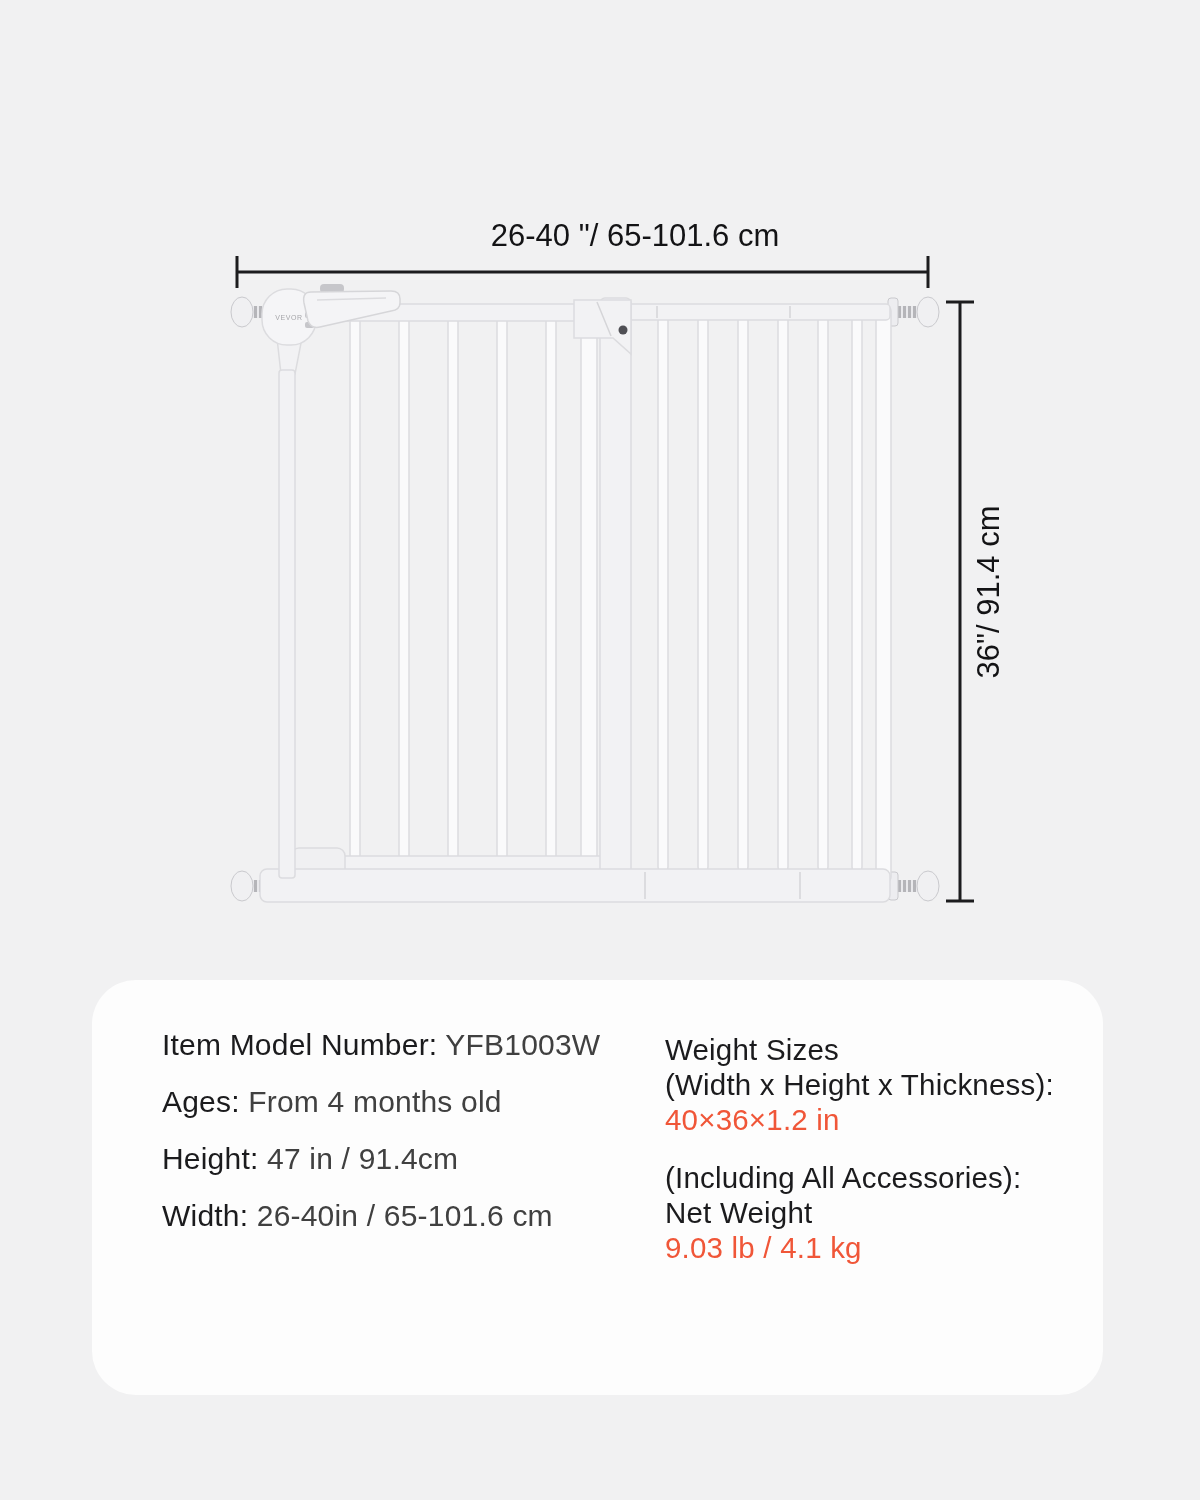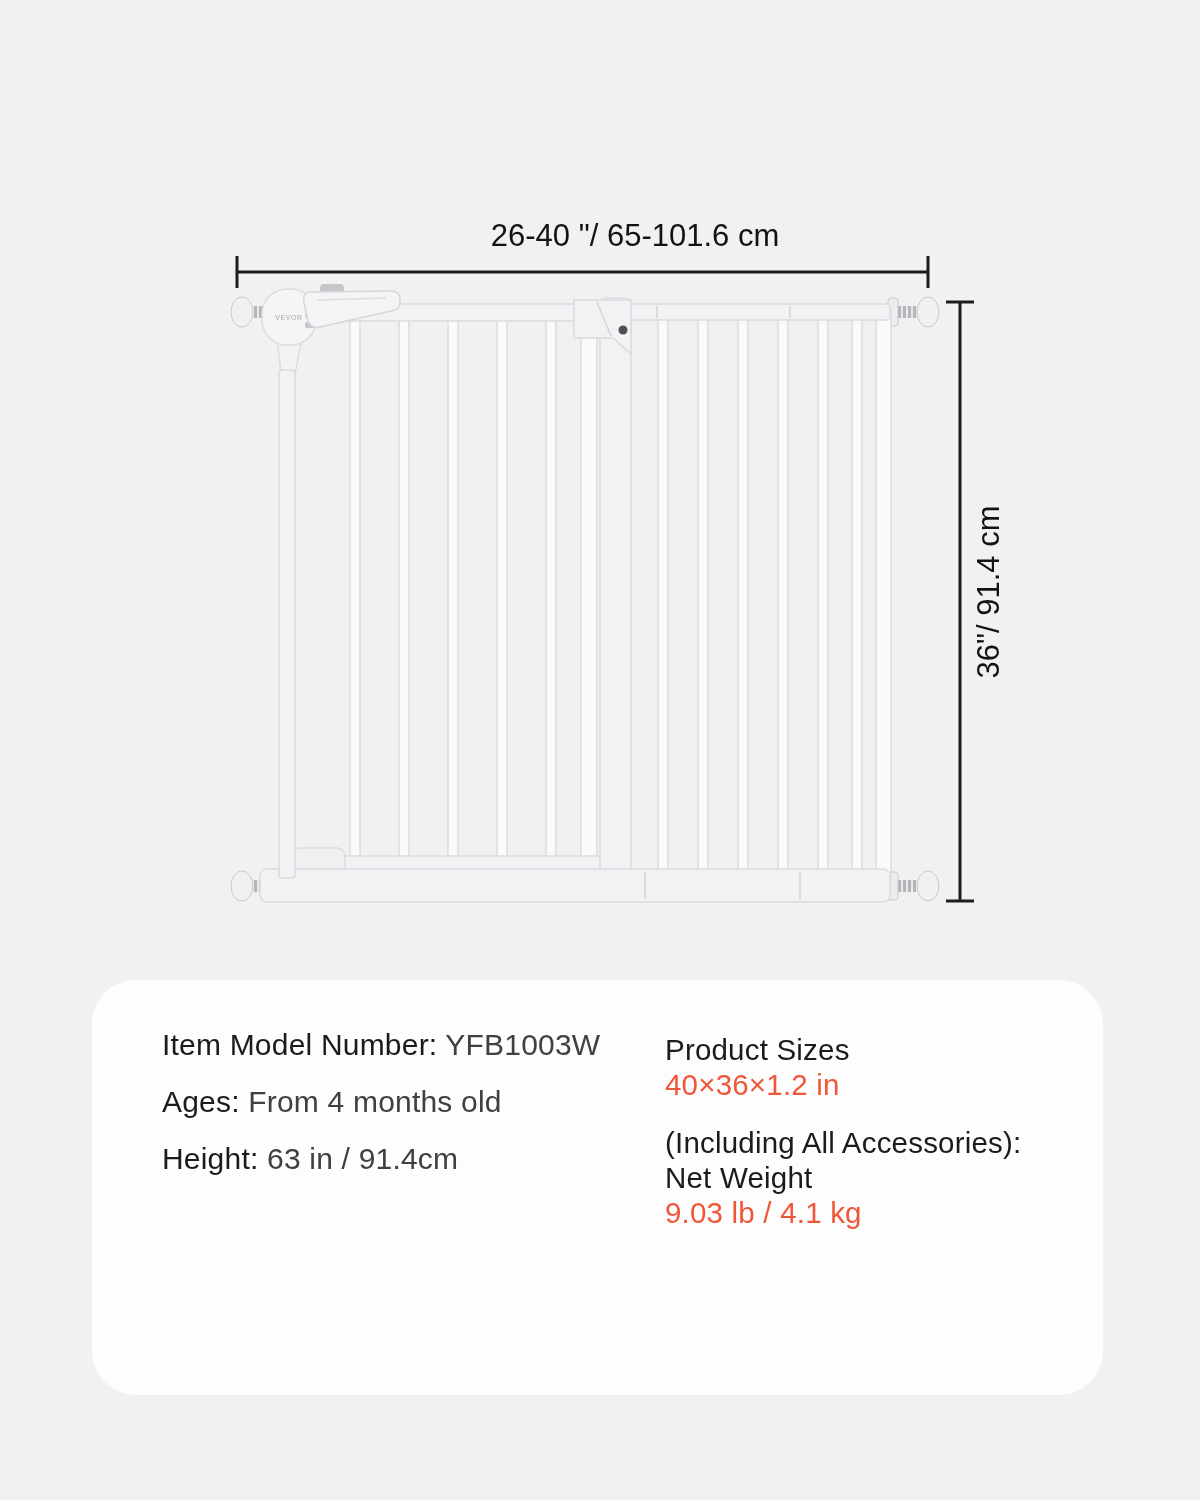--- a/index.html
+++ b/index.html
@@ -126,26 +126,28 @@
       <text x="635" y="246" font-size="31" fill="#131315" text-anchor="middle">26-40 "/ 65-101.6 cm</text>
       <text transform="translate(999,592) rotate(-90)" font-size="31" fill="#131315" text-anchor="middle">36"/ 91.4 cm</text>
     </svg>
   </div>
 
   <div class="spec-card">
 
     <div class="spec-left">
       <div class="spec-row"><span class="spec-label">Item Model Number: </span><span class="spec-value">YFB1003W</span></div>
       <div class="spec-row"><span class="spec-label">Ages: </span><span class="spec-value">From 4 months old</span></div>
-      <div class="spec-row"><span class="spec-label">Height: </span><span class="spec-value">63 in / 91.4cm</span></div>
+      <div class="spec-row"><span class="spec-label">Height: </span><span class="spec-value">47 in / 91.4cm</span></div>
+      <div class="spec-row"><span class="spec-label">Width: </span><span class="spec-value">26-40in / 65-101.6 cm</span></div>
     </div>
 
     <div class="spec-right">
       <div class="spec-block">
-        <div class="blk-title">Product Sizes</div>
+        <div class="blk-title">Weight Sizes</div>
+        <div class="blk-title">(Width x Height x Thickness):</div>
         <div class="blk-value">40×36×1.2 in</div>
       </div>
       <div class="spec-block">
         <div class="blk-title">(Including All Accessories):</div>
         <div class="blk-title">Net Weight</div>
         <div class="blk-value">9.03 lb / 4.1 kg</div>
       </div>
     </div>
 
   </div>

